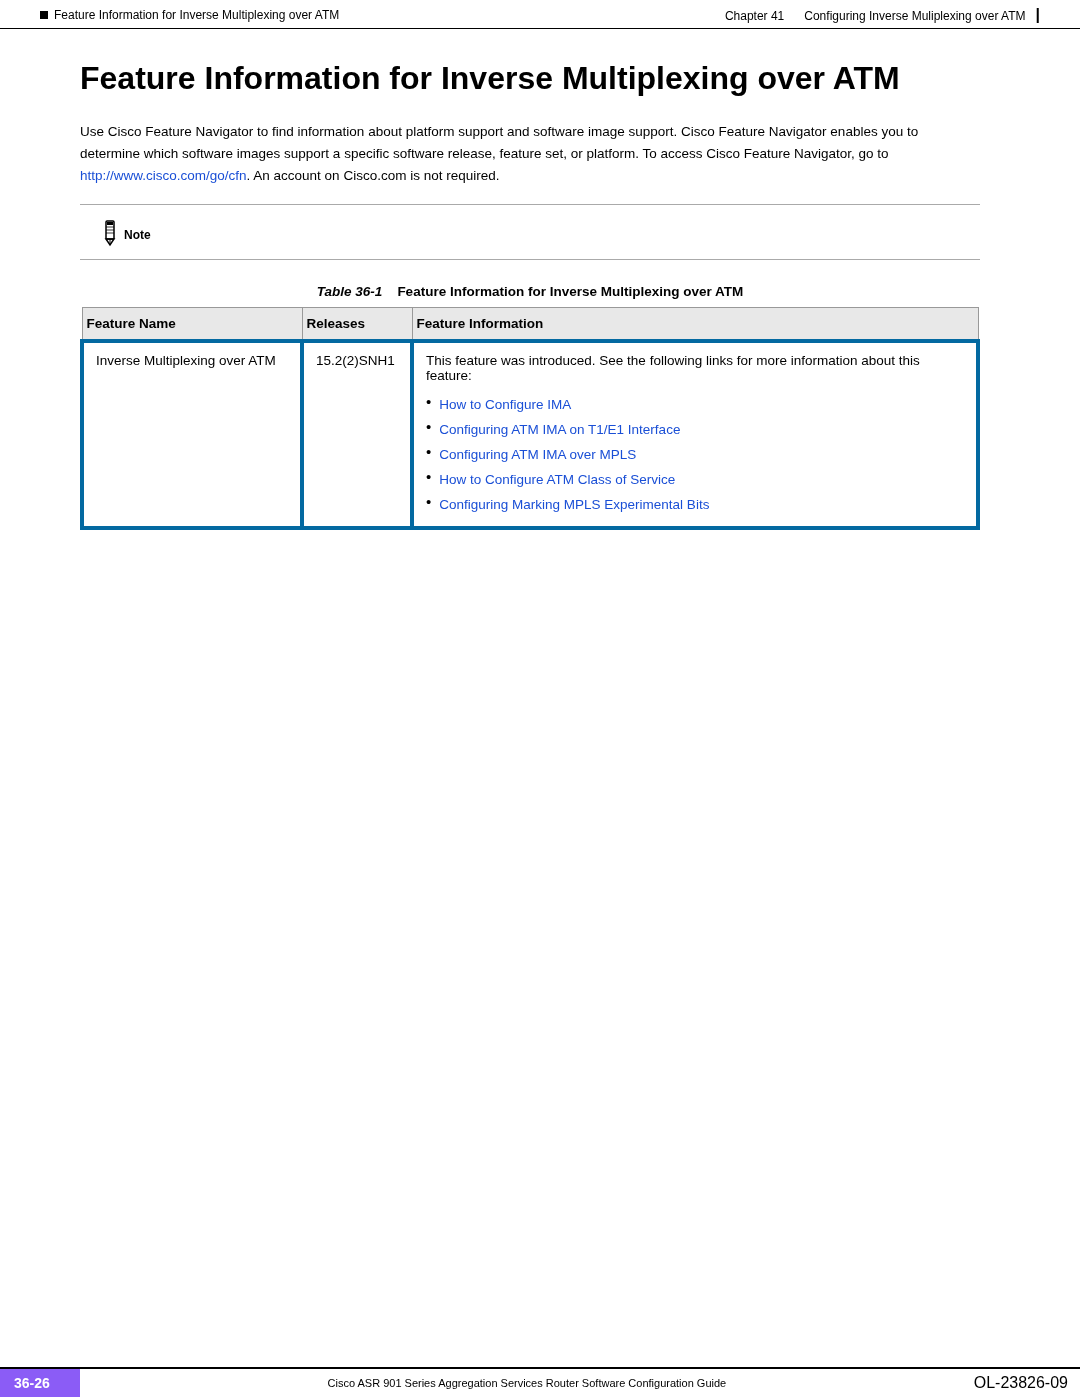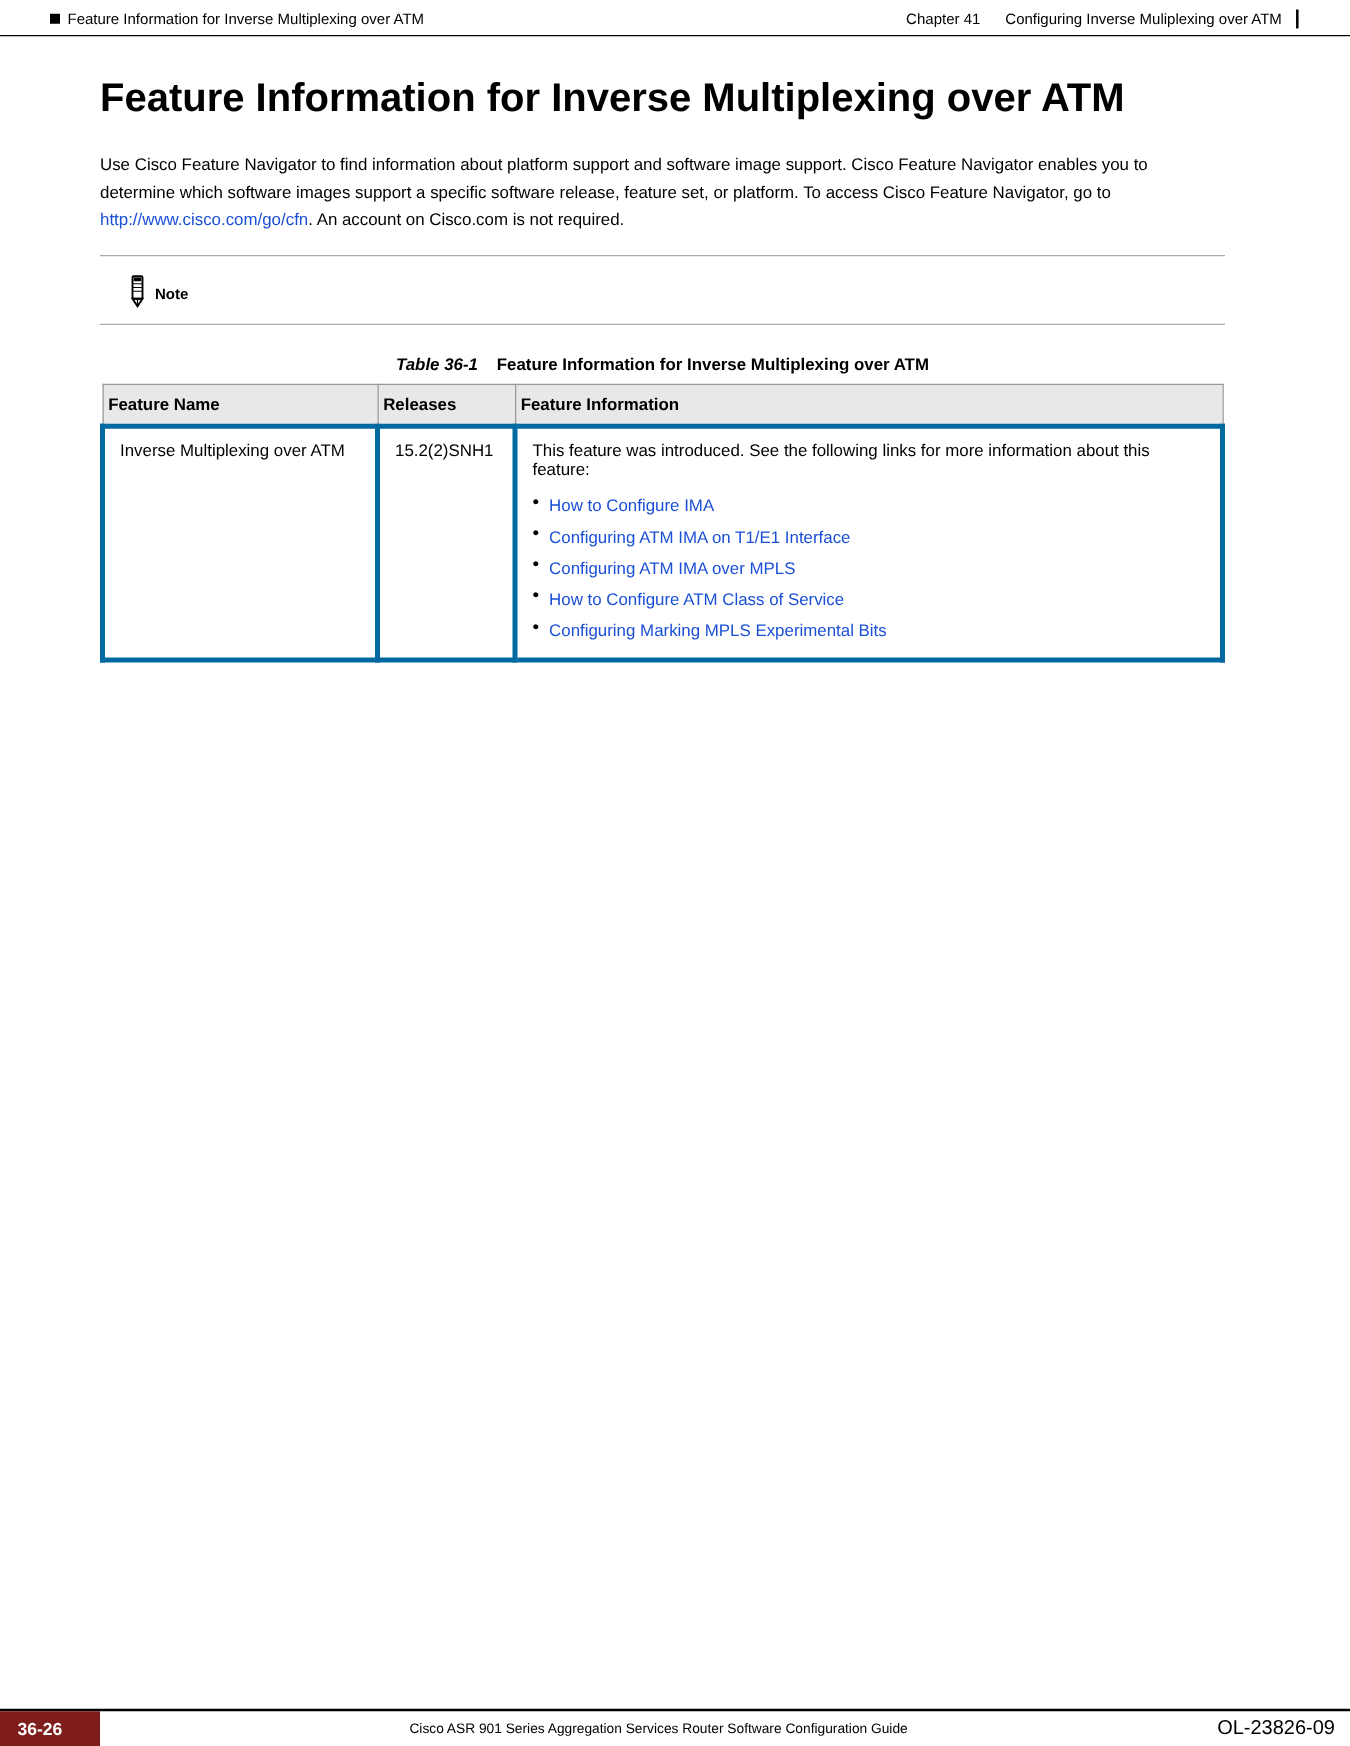--- a/index.html
+++ b/index.html
@@ -166,21 +166,21 @@
       bottom: 0;
       left: 0;
       right: 0;
       border-top: 2px solid #000;
       display: flex;
       justify-content: space-between;
       align-items: center;
       padding: 0;
     }
     .footer-left {
-      background: #7f1d1d;
+      background: #8b5cf6;
       color: #fff;
       font-size: 14px;
       font-weight: bold;
       padding: 6px 14px;
       min-width: 80px;
     }
     .footer-center {
       font-size: 11px;
       text-align: center;
       flex: 1;

